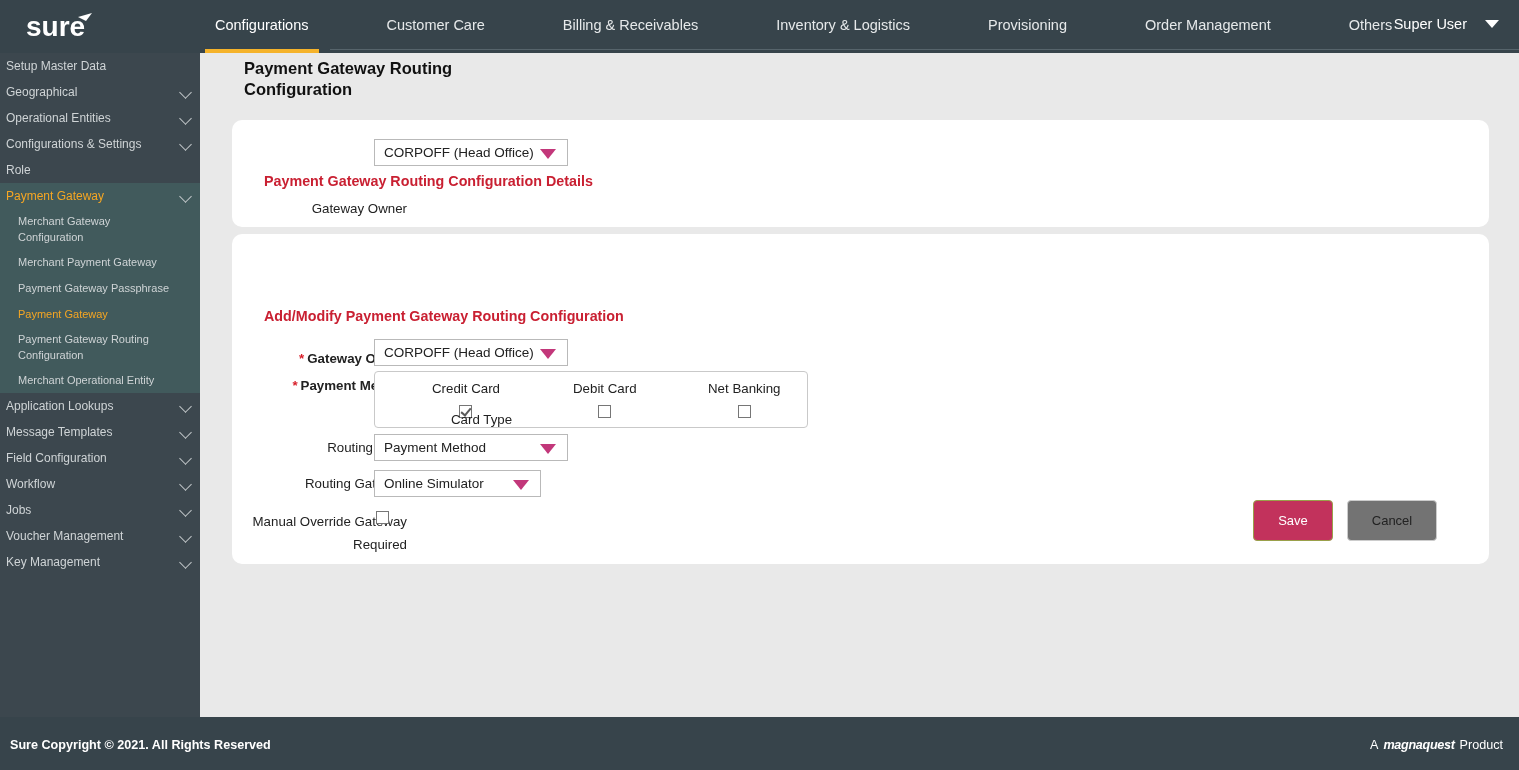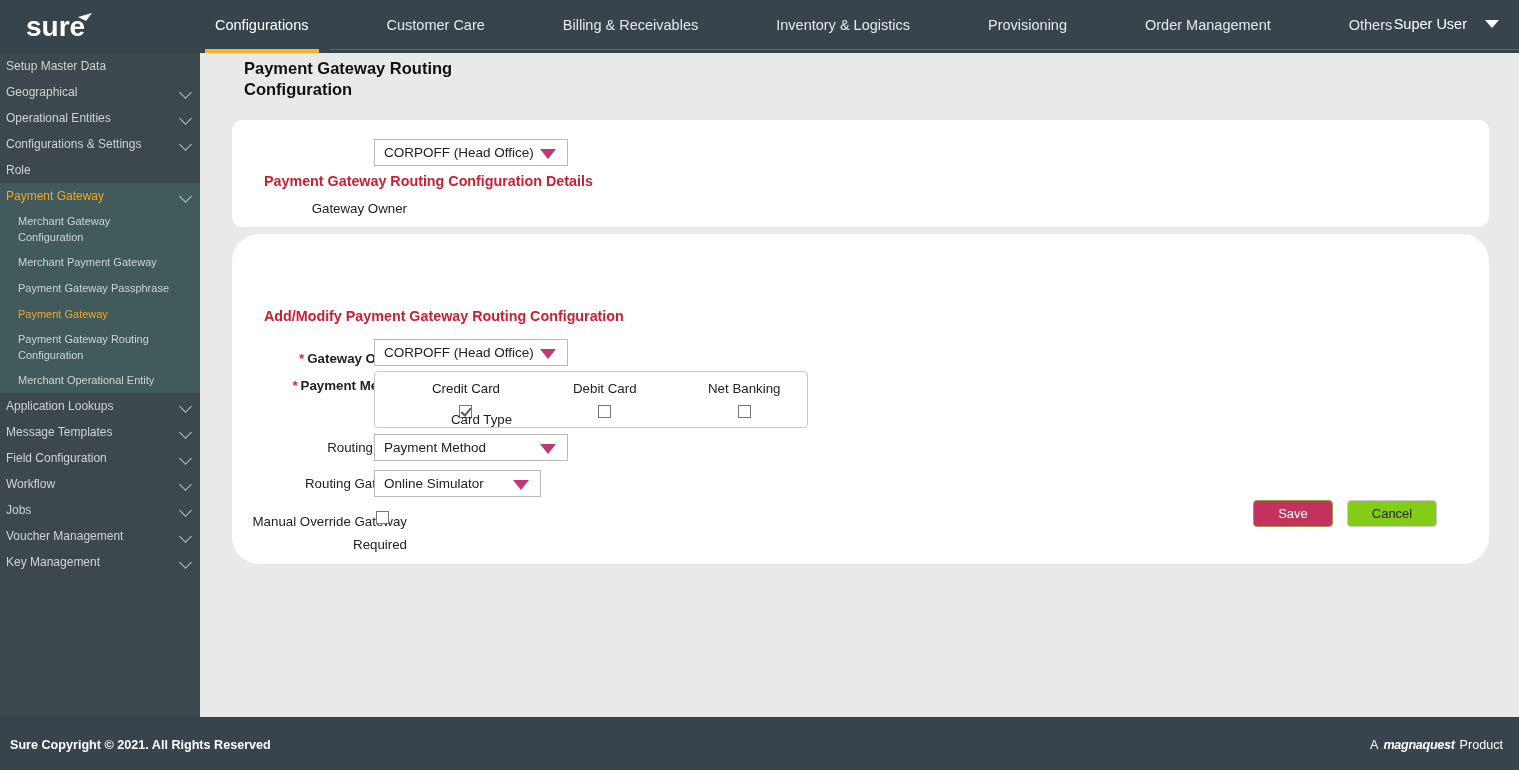--- a/index.html
+++ b/index.html
@@ -105,21 +105,21 @@
     width: 260px;
     font-size: 16.5px; font-weight: bold; color: #111111;
     line-height: 21px;
   }
   .card {
     position: absolute;
     background: #ffffff;
     border-radius: 10px;
   }
   #card-top { left: 32px; top: 67px; width: 1257px; height: 107px; }
-  #card-main { left: 32px; top: 181px; width: 1257px; height: 330px; border-radius: 27px; }
+  #card-main { left: 32px; top: 181px; width: 1257px; height: 330px; }
 
   .label {
     font-size: 13.3px; color: #222222;
     text-align: right;
   }
   .label.req { font-weight: bold; }
   .ast { color: #d81f2a; font-weight: bold; margin-right: 3px; }
 
   .select {
     position: absolute;
@@ -173,34 +173,34 @@
     left: 3px; top: 0px;
     width: 4px; height: 8px;
     border-right: 2px solid #5a5a5a;
     border-bottom: 2px solid #5a5a5a;
     transform: rotate(40deg);
   }
 
   
   .btn {
     position: absolute;
-    height: 27px;
+    height: 41px;
     border-radius: 4px;
     font-size: 13px;
     display: flex; align-items: center; justify-content: center;
     cursor: pointer;
   }
   #btn-save {
     background: #c2325c;
     border: 1px solid #9aa04a;
     color: #ffffff;
     left: 1053px; top: 447px; width: 80px;
   }
   #btn-cancel {
-    background: #84cc16;
+    background: #737373;
     border: 1px solid #cccccc;
     color: #222222;
     left: 1147px; top: 447px; width: 90px;
   }
 
   
   .footer {
     position: absolute; left: 0; top: 717px;
     width: 1519px; height: 55px;
     background: #37444b;

